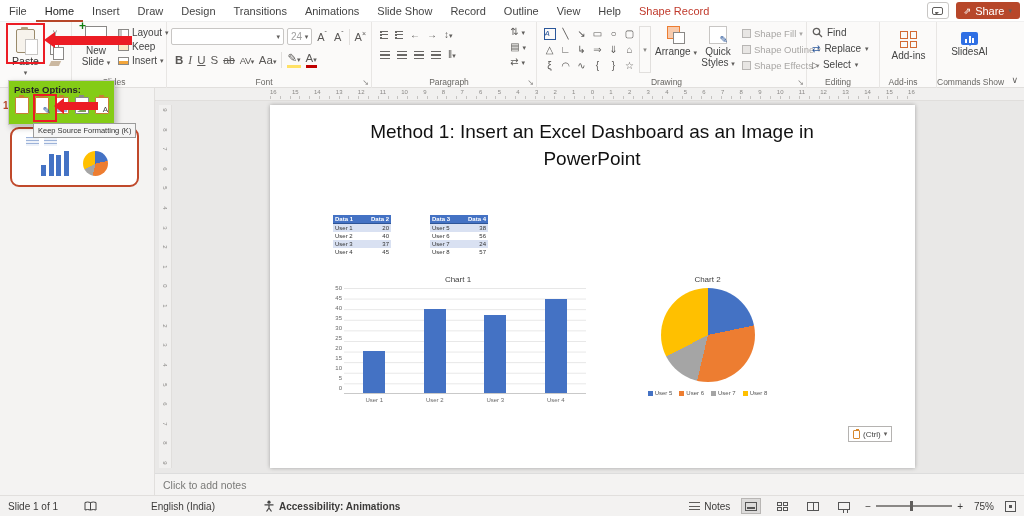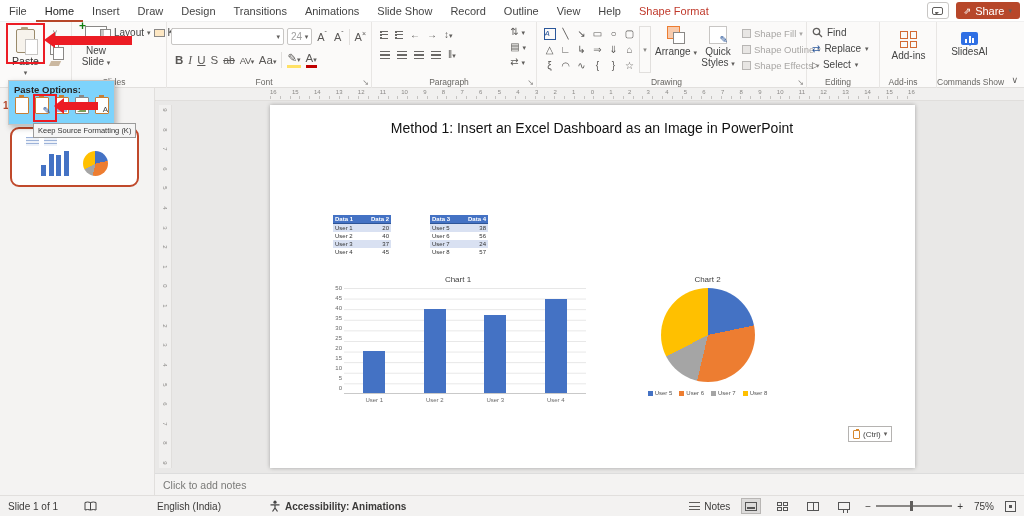--- a/index.html
+++ b/index.html
@@ -46,21 +46,21 @@
   .cut-ic { transform:rotate(-90deg); font-size:11px; }
   .copy-ic { width:9px; height:11px; border:1.1px solid #8a8886; background:#fff; position:relative; }
   .copy-ic::before { content:''; position:absolute; left:2px; top:2px; width:9px; height:11px;
                      border:1.1px solid #8a8886; background:#fff; }
   .fp-ic { width:10px; height:5px; background:#cbb8a0; transform:skewX(-25deg); margin-top:2px; }
 
   .g-slides { width:95px; }
   .ns-btn { position:absolute; left:6px; top:4px; width:36px; text-align:center; font-size:10px; color:#444; }
   .ns-ic { width:22px; height:17px; border:1.3px solid #8a8886; background:#fff; margin:0 auto 2px; position:relative; }
   .ns-ic::before { content:'+'; position:absolute; top:-8px; left:-7px; color:#107c10; font-size:12px; font-weight:bold; }
-  .slides-col { position:absolute; left:28px; top:5px; display:flex; flex-direction:row; gap:3px; font-size:10px; color:#444; }
+  .slides-col { position:absolute; left:46px; top:5px; display:flex; flex-direction:column; gap:3px; font-size:10px; color:#444; }
   .slides-col > div { display:flex; align-items:center; gap:3px; white-space:nowrap; }
   .sl-ic { width:11px; height:8px; border:1.1px solid #8a8886; background:#fff; display:inline-block; position:relative; flex:none; }
   .sl-ic.layout::before { content:''; position:absolute; left:0; top:0; width:3px; height:100%; background:#c8c6c4; }
   .sl-ic.reset { background:#fde7c3; }
   .sl-ic.section::before { content:''; position:absolute; left:0; bottom:0; width:100%; height:3px; background:#f3a63b; }
 
   .g-font { width:205px; }
   .font-row1 { display:flex; align-items:center; gap:3px; margin-top:3px; }
   .font-name { width:118px; height:17px; border:1px solid #c8c6c4; background:#fff; border-radius:2px;
                display:flex; align-items:center; justify-content:flex-end; padding:0 3px; }
@@ -141,21 +141,21 @@
   .h-ticks { position:absolute; left:115px; width:645px; bottom:1px; height:3px;
              background:repeating-linear-gradient(to right,#c4c2c0 0 1px,transparent 1px 9.8px); }
   .v-ruler { position:absolute; left:4px; top:17px; width:13px; height:363px; background:#f1f0ef; border-right:1px solid #e0dedc; }
   #v-ruler-nums { position:absolute; inset:2px 0; display:flex; flex-direction:column; justify-content:space-between;
                   align-items:center; font-size:6px; color:#8a8886; }
   #v-ruler-nums span { transform:rotate(90deg); }
 
   .slide { position:absolute; left:115px; top:17px; width:645px; height:363px; background:#fff;
            box-shadow:0 0 4px rgba(0,0,0,.3); }
   .slide-title { position:absolute; left:82px; top:14px; width:480px; text-align:center;
-                 font-size:14px; line-height:1.4; color:#111; }
+                 font-size:19px; line-height:1.4; color:#111; }
 
   
   .xl-table { position:absolute; width:58px; font-size:6px; color:#333; }
   #table-0 { left:63px; top:110px; } #table-1 { left:160px; top:110px; }
   .xl-hrow { display:flex; background:var(--hdr); color:#fff; font-weight:bold; border-bottom:1px solid #2e5597; }
   .xl-hcell { width:50%; padding:1px 2px; }
   .xl-hcell:last-child { text-align:right; }
   .xl-row { display:flex; background:#fff; }
   .xl-row.band { background:var(--band); }
   .xl-c1 { width:58%; padding:1px 2px; }
@@ -178,21 +178,21 @@
   #legend { display:flex; justify-content:center; gap:7px; font-size:6px; color:#555; }
   .lg-item { display:flex; align-items:center; gap:2px; }
   .lg-sq { width:5px; height:5px; display:inline-block; }
 
   .ctrl-btn { position:absolute; left:578px; top:321px; height:16px; background:#fff; border:1px solid #b5b3b1;
               display:flex; align-items:center; gap:3px; padding:0 4px; font-size:8px; color:#444; }
   .mini-clip { width:7px; height:9px; border:1.2px solid #d8882c; border-radius:1px; position:relative; background:#fff; }
   .mini-clip::before { content:''; position:absolute; top:-2px; left:1.5px; width:3px; height:1.5px; background:#d8882c; }
 
   
-  .paste-popup { position:absolute; left:8px; top:80px; width:107px; height:45px; background:#7dd3fc;
+  .paste-popup { position:absolute; left:8px; top:80px; width:107px; height:45px; background:#84cc16;
                  border:1px solid #c6c4c2; box-shadow:2px 3px 6px rgba(0,0,0,.25); z-index:50; }
   .pp-header { font-size:9.5px; font-weight:bold; color:#262626; padding:3px 0 2px 5px; }
   .pp-icons { display:flex; gap:6px; padding-left:6px; align-items:center; }
   .pp-ic { position:relative; width:14px; height:17px; border:1.3px solid #c77f35; border-radius:1px; background:#fff; flex:none; }
   .pp-ic::before { content:''; position:absolute; top:-3px; left:3px; width:5px; height:2.5px; background:#c77f35; }
   .pp-brush::after { content:'✎'; position:absolute; right:-3px; bottom:-3px; font-size:10px; color:#2b579a; }
   .pp-embed::after { content:''; position:absolute; left:1px; bottom:1px; right:1px; height:5px; background:#9cb7e0; }
   .pp-pic { border-color:#8a8886; }
   .pp-pic::before { background:#8a8886; }
   .pp-pic::after { content:''; position:absolute; left:1px; bottom:1px; border-style:solid; border-width:0 0 6px 9px;
@@ -215,21 +215,21 @@
 
   
   .notes-pane { position:absolute; left:155px; right:0; top:473px; height:22px; background:#f4f3f2;
                 border-top:1px solid #ddd; display:flex; align-items:center; padding-left:8px; }
   .notes-ph { font-size:10.5px; color:#7a7a78; }
   .statusbar { position:absolute; left:0; right:0; bottom:0; height:21px; background:#f3f2f1;
                border-top:1px solid #e1dfdd; display:flex; align-items:center; font-size:10px; color:#3b3a39; }
   .sb-left { display:flex; align-items:center; }
   .sb-slideinfo { margin-left:8px; }
   .sb-book { margin-left:26px; display:flex; }
-  .sb-lang { margin-left:14px;padding-left:46px; }
+  .sb-lang { margin-left:8px;padding-left:46px; }
   .sb-acc { margin-left:48px; display:flex; align-items:center; gap:4px; font-weight:bold; }
   .sb-right { margin-left:auto; display:flex; align-items:center; gap:11px; margin-right:8px; }
   .sb-notes { display:flex; align-items:center; gap:4px; }
   .notes-ic { width:11px; height:8px; background:repeating-linear-gradient(to bottom,#605e5c 0 1px,transparent 1px 3.5px); }
   .vi { display:flex; align-items:center; justify-content:center; width:20px; height:16px; }
   .vi.active { background:#dcdbda; border:1px solid #b8b6b4; }
   .vi1 { width:12px; height:9px; border:1.2px solid #555; position:relative; }
   .vi1::after { content:''; position:absolute; left:1px; right:1px; bottom:1px; height:1.5px; background:#555; }
   .vi2 { width:11px; height:9px; display:grid; grid-template-columns:1fr 1fr; gap:1px; }
   .vi2 span { border:1px solid #555; }
@@ -255,21 +255,21 @@
         <span class="tab">Insert</span>
         <span class="tab">Draw</span>
         <span class="tab">Design</span>
         <span class="tab">Transitions</span>
         <span class="tab">Animations</span>
         <span class="tab">Slide Show</span>
         <span class="tab">Record</span>
         <span class="tab">Outline</span>
         <span class="tab">View</span>
         <span class="tab">Help</span>
-        <span class="tab ctx">Shape Format</span>
+        <span class="tab ctx">Shape Record</span>
       </div>
     <div class="menu-right">
       <div class="cmt-btn">
         <span class="cmt-ic"></span>
       </div>
       <div class="share-btn">
         <span class="share-glyph">⇗</span>
         <span>Share</span>
         <span class="car">▾</span>
       </div>

